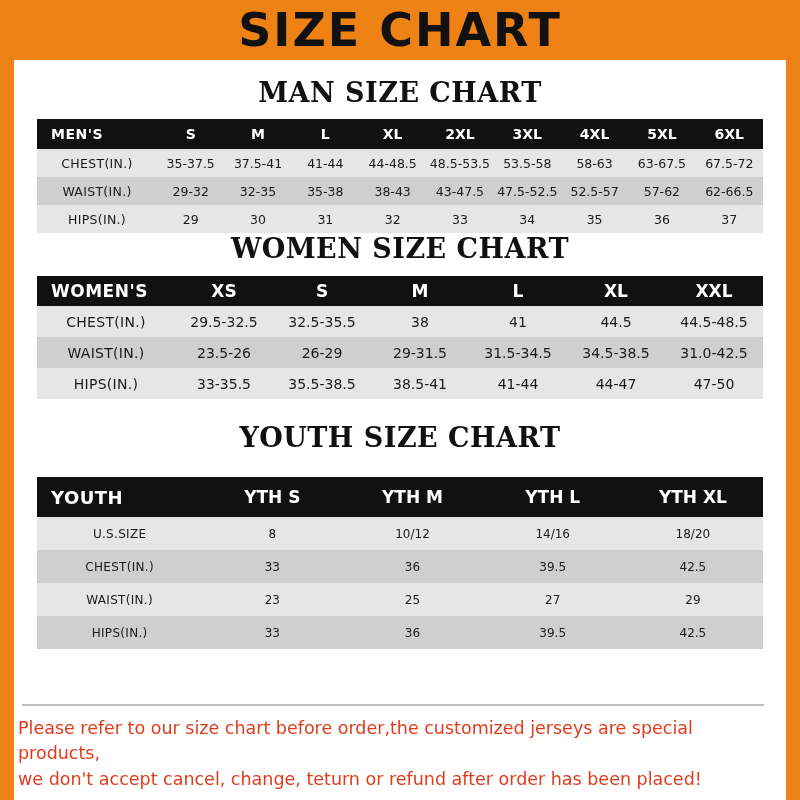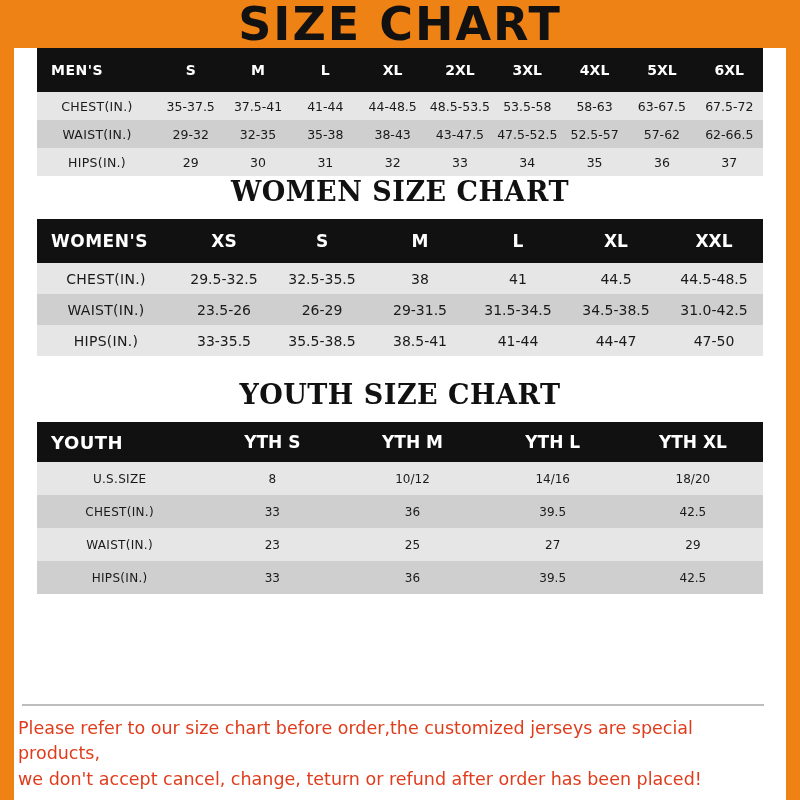--- a/index.html
+++ b/index.html
@@ -13,21 +13,21 @@
   .page {
     width: 800px;
     height: 800px;
     position: relative;
     background: #ffffff;
     border-left: 14px solid #ef8215;
     border-right: 14px solid #ef8215;
   }
   .header {
     background: #ef8215;
-    height: 48px;
+    height: 60px;
     margin: 0 -14px;
     display: flex;
     align-items: center;
     justify-content: center;
   }
   .header h1 {
     font-family: "DejaVu Sans", sans-serif;
     font-weight: bold;
     font-size: 46px;
     letter-spacing: 2px;
@@ -37,37 +37,37 @@
   .section-title {
     text-align: center;
     font-weight: bold;
     font-size: 27px;
     letter-spacing: 0.5px;
     color: #111111;
     font-family: "DejaVu Serif", serif;
   }
   .mst { margin-top: 17px; margin-bottom: 11px; }
   .wst { margin-bottom: 12px; }
-  .yst { margin-top: 23px; margin-bottom: 12px; }
+  .yst { margin-top: 23px; margin-bottom: 24px; }
 
   table {
     border-collapse: collapse;
     table-layout: fixed;
   }
   .chart {
     margin: 0 auto;
   }
   .chart thead tr {
     background: #111111;
   }
   .chart thead th {
     color: #ffffff;
     font-weight: bold;
     font-size: 15px;
-    height: 44px;
+    height: 30px;
     text-align: center;
     font-family: "DejaVu Sans", sans-serif;
   }
   .chart thead th.rowlabel {
     text-align: left;
     padding-left: 14px;
     font-size: 17px;
     letter-spacing: 0.5px;
   }
   .chart tbody td {
@@ -127,20 +127,21 @@
 </style>
 </head>
 <body>
 
 <div class="page">
 
   <div class="header">
     <h1>SIZE CHART</h1>
   </div>
 
+  <div class="section-title mst">MAN SIZE CHART</div>
   <table class="chart" id="men-table">
     <colgroup>
       <col class="c0">
         <col class="cx">
         <col class="cx">
         <col class="cx">
         <col class="cx">
         <col class="cx">
         <col class="cx">
         <col class="cx">

